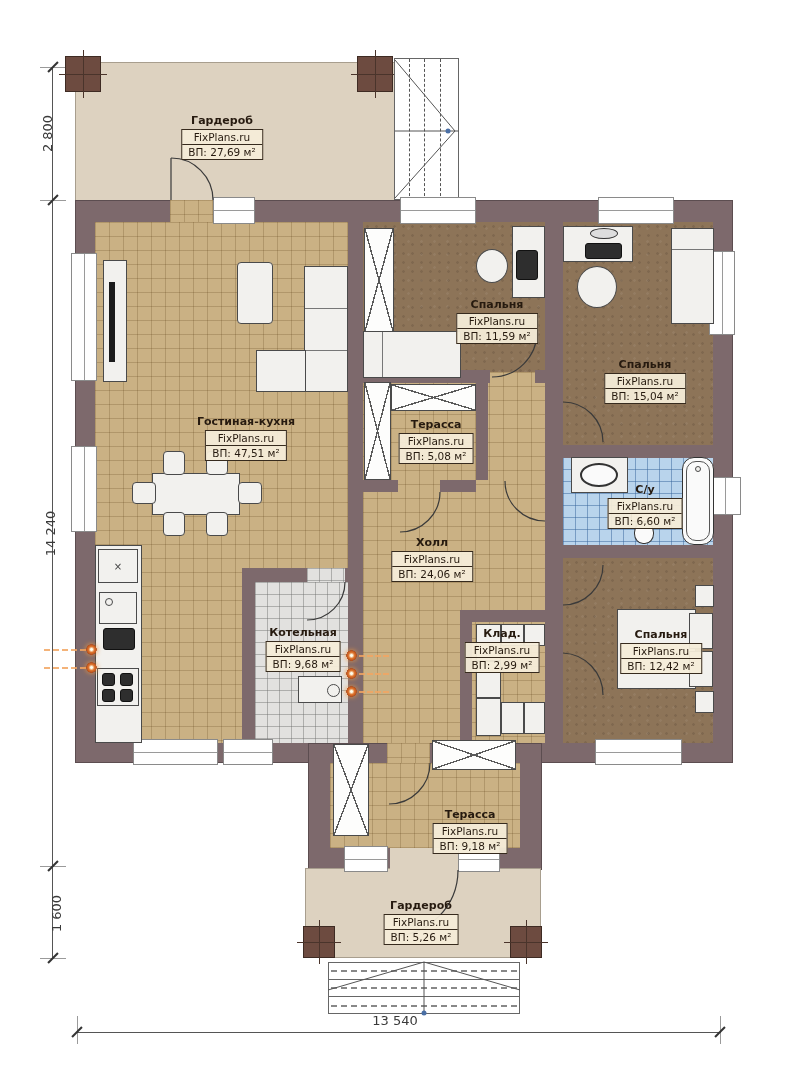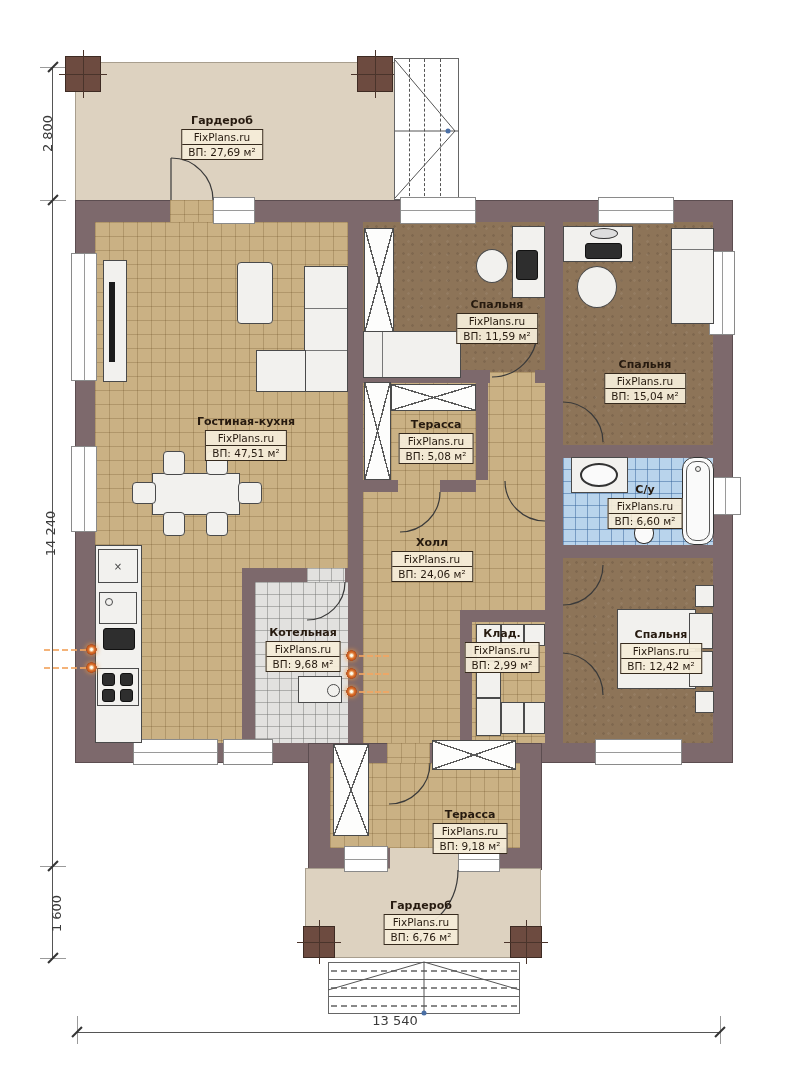--- a/index.html
+++ b/index.html
@@ -346,17 +346,17 @@
     <div class="label-box">
       <div class="brand">FixPlans.ru</div>
       <div class="area">ВП: 9,18 м²</div>
     </div>
   </div>
 
   <div class="room-label" style="left:421px;top:899px">
     <div class="room-name">Гардероб</div>
     <div class="label-box">
       <div class="brand">FixPlans.ru</div>
-      <div class="area">ВП: 6,76 м²</div>
+      <div class="area">ВП: 5,26 м²</div>
     </div>
   </div>
 
 </div>
 
 </body></html>

